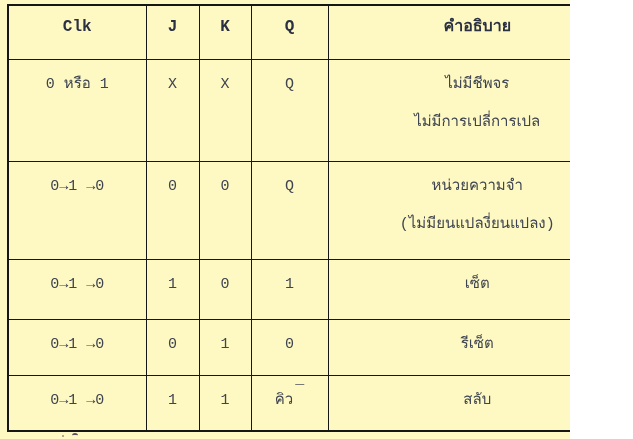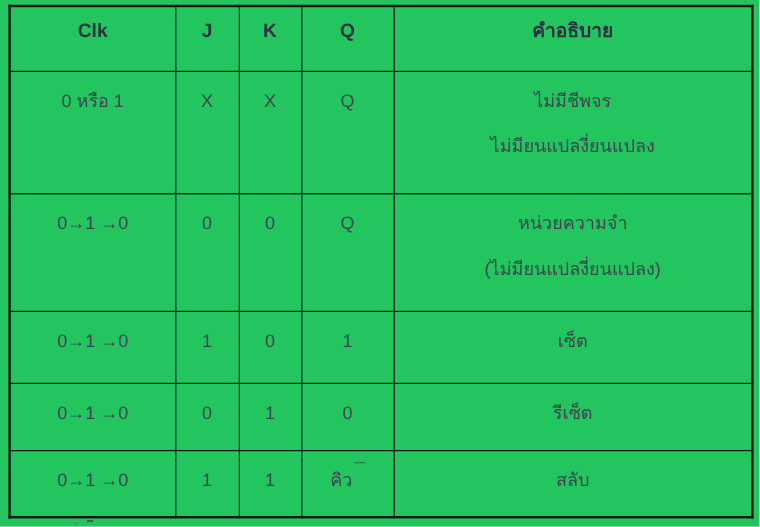--- a/index.html
+++ b/index.html
@@ -2,25 +2,25 @@
 <html><head>
 <meta charset="utf-8">
 <style>
   html, body {
     margin: 0;
     padding: 0;
     background: #ffffff;
   }
   .page {
     position: relative;
-    width: 633px;
+    width: 570px;
     height: 439px;
-    background: #22c55e;
+    background: #fef9c3;
     overflow: hidden;
-    font-family: Liberation Sans, sans-serif;
+    font-family: Liberation Mono, monospace;
   }
   table.truth-table {
     position: absolute;
     left: 7px;
     top: 4px;
     width: 619px;
     border-collapse: collapse;
     table-layout: fixed;
     border: 2px solid #161616;
   }
@@ -101,21 +101,21 @@
       </tr>
     </thead>
     <tbody>
       <tr class="row-0">
         <td>0 หรือ 1</td>
         <td>X</td>
         <td>X</td>
         <td>Q</td>
         <td>
           <div class="desc-line">ไม่มีชีพจร</div>
-          <div class="desc-line">ไม่มียนแปลงี่ยนแปลง</div>
+          <div class="desc-line">ไม่มีการเปลี่การเปล</div>
         </td>
       </tr>
       <tr class="row-1">
         <td>0→1 →0</td>
         <td>0</td>
         <td>0</td>
         <td>Q</td>
         <td>
           <div class="desc-line">หน่วยความจำ</div>
           <div class="desc-line">(ไม่มียนแปลงี่ยนแปลง)</div>

